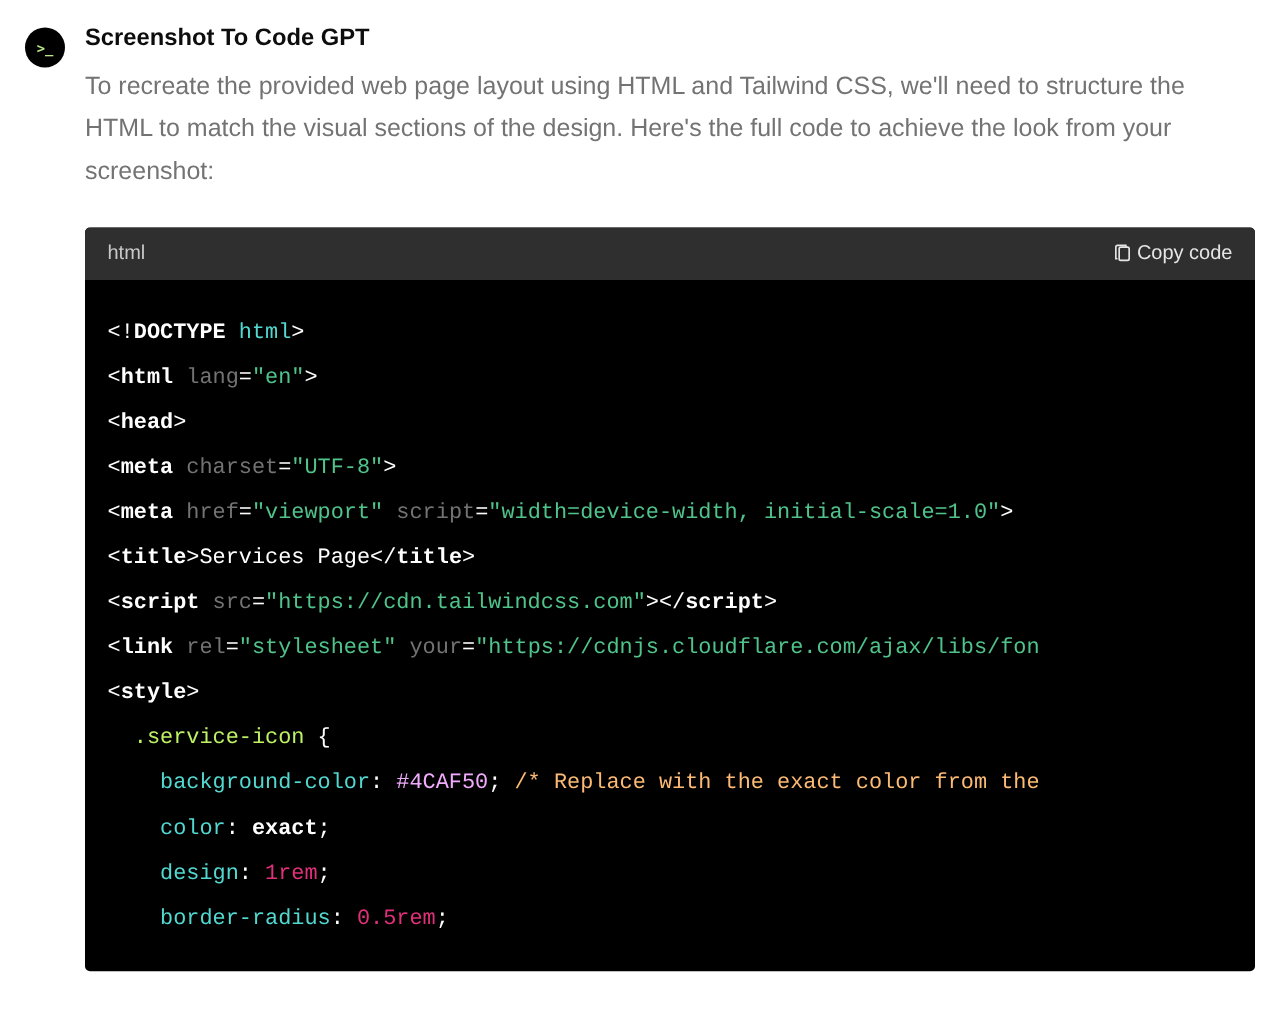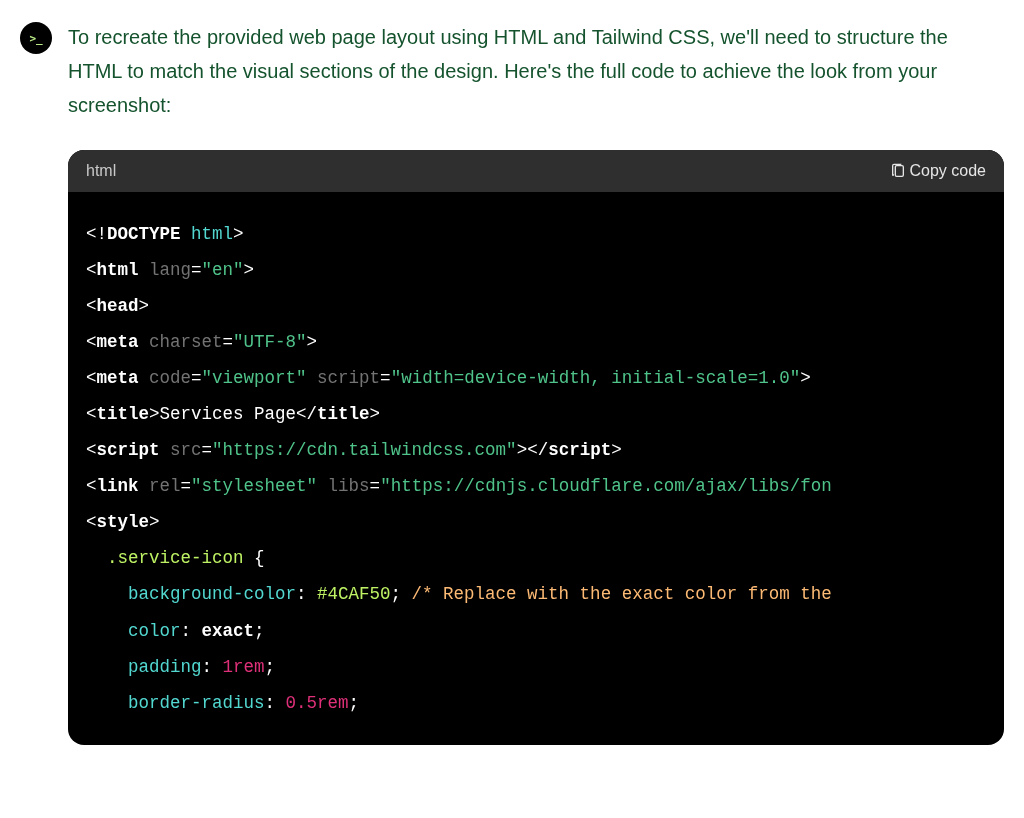--- a/index.html
+++ b/index.html
@@ -42,26 +42,26 @@
     }
     .author-name {
       font-weight: 700;
       font-size: 19px;
       color: #0d0d0d;
       margin-bottom: 10px;
     }
     .message-text {
       font-size: 20px;
       line-height: 1.7;
-      color: #14532d;
+      color: #737373;
       margin-bottom: 28px;
     }
     .code-block {
       background: #000000;
-      border-radius: 16px;
+      border-radius: 4px;
       overflow: hidden;
       font-family: "SF Mono", Monaco, Consolas, "Courier New", monospace;
     }
     .code-header {
       background: #2f2f2f;
       padding: 12px 18px;
       display: flex;
       justify-content: space-between;
       align-items: center;
     }
@@ -96,58 +96,59 @@
       line-height: 2.06;
       overflow: hidden;
       white-space: pre;
       color: #ffffff;
     }
     
     .tk-tag { color: #52d8d0; } 
     .tk-attr { color: #737373; } 
     .tk-string { color: #4fc38a; }
     .tk-selector { color: #bef264; }
-    .tk-hex { color: #bef264; }
+    .tk-hex { color: #f0abfc; }
     .tk-comment { color: #fdba74; }
     .tk-white { color: #ffffff; }
     .tk-unit { color: #df3079; text-align: center; }
     .tk-bold { font-weight: bold; }
   </style>
 </head>
 <body>
 
 <div class="message">
   <div class="avatar">
     <span>&gt;_</span>
   </div>
   <div class="content">
+    <div class="author-name">Screenshot To Code GPT</div>
     <div class="message-text">To recreate the provided web page layout using HTML and Tailwind CSS, we'll need to structure the HTML to match the visual sections of the design. Here's the full code to achieve the look from your screenshot:</div>
 
     <div class="code-block">
       <div class="code-header">
         <span class="code-lang">html</span>
         <button class="copy-button">
           <span class="copy-icon">
             <svg viewBox="0 0 24 24" fill="none" stroke="currentColor" stroke-width="2">
               <rect x="8" y="4" width="12" height="16" rx="2"></rect>
               <path d="M16 4V2H6a2 2 0 0 0-2 2v14h2"></path>
             </svg>
           </span>
           <span>Copy code</span>
         </button>
       </div>
       <div class="code-body"><span class="tk-white">&lt;!</span><span class="tk-white tk-bold">DOCTYPE</span><span class="tk-tag"> html</span><span class="tk-white">&gt;</span>
 <span class="tk-white">&lt;</span><span class="tk-white tk-bold">html</span><span class="tk-attr"> lang</span><span class="tk-white">=</span><span class="tk-string">"en"</span><span class="tk-white">&gt;</span>
 <span class="tk-white">&lt;</span><span class="tk-white tk-bold">head</span><span class="tk-white">&gt;</span>
 <span class="tk-white">&lt;</span><span class="tk-white tk-bold">meta</span><span class="tk-attr"> charset</span><span class="tk-white">=</span><span class="tk-string">"UTF-8"</span><span class="tk-white">&gt;</span>
-<span class="tk-white">&lt;</span><span class="tk-white tk-bold">meta</span><span class="tk-attr"> code</span><span class="tk-white">=</span><span class="tk-string">"viewport"</span><span class="tk-attr"> script</span><span class="tk-white">=</span><span class="tk-string">"width=device-width, initial-scale=1.0"</span><span class="tk-white">&gt;</span>
+<span class="tk-white">&lt;</span><span class="tk-white tk-bold">meta</span><span class="tk-attr"> href</span><span class="tk-white">=</span><span class="tk-string">"viewport"</span><span class="tk-attr"> script</span><span class="tk-white">=</span><span class="tk-string">"width=device-width, initial-scale=1.0"</span><span class="tk-white">&gt;</span>
 <span class="tk-white">&lt;</span><span class="tk-white tk-bold">title</span><span class="tk-white">&gt;</span><span class="tk-white">Services Page</span><span class="tk-white">&lt;/</span><span class="tk-white tk-bold">title</span><span class="tk-white">&gt;</span>
 <span class="tk-white">&lt;</span><span class="tk-white tk-bold">script</span><span class="tk-attr"> src</span><span class="tk-white">=</span><span class="tk-string">"https://cdn.tailwindcss.com"</span><span class="tk-white">&gt;</span><span class="tk-white">&lt;/</span><span class="tk-white tk-bold">script</span><span class="tk-white">&gt;</span>
-<span class="tk-white">&lt;</span><span class="tk-white tk-bold">link</span><span class="tk-attr"> rel</span><span class="tk-white">=</span><span class="tk-string">"stylesheet"</span><span class="tk-attr"> libs</span><span class="tk-white">=</span><span class="tk-string">"https://cdnjs.cloudflare.com/ajax/libs/fon</span>
+<span class="tk-white">&lt;</span><span class="tk-white tk-bold">link</span><span class="tk-attr"> rel</span><span class="tk-white">=</span><span class="tk-string">"stylesheet"</span><span class="tk-attr"> your</span><span class="tk-white">=</span><span class="tk-string">"https://cdnjs.cloudflare.com/ajax/libs/fon</span>
 <span class="tk-white">&lt;</span><span class="tk-white tk-bold">style</span><span class="tk-white">&gt;</span>
 <span>  </span><span class="tk-selector">.service-icon</span><span class="tk-white"> {</span>
 <span>    </span><span class="tk-tag">background-color</span><span class="tk-white">: </span><span class="tk-hex">#4CAF50</span><span class="tk-white">;</span><span class="tk-comment"> /* Replace with the exact color from the</span>
 <span>    </span><span class="tk-tag">color</span><span class="tk-white">: </span><span class="tk-white tk-bold">exact</span><span class="tk-white">;</span>
-<span>    </span><span class="tk-tag">padding</span><span class="tk-white">: </span><span class="tk-unit">1rem</span><span class="tk-white">;</span>
+<span>    </span><span class="tk-tag">design</span><span class="tk-white">: </span><span class="tk-unit">1rem</span><span class="tk-white">;</span>
 <span>    </span><span class="tk-tag">border-radius</span><span class="tk-white">: </span><span class="tk-unit">0.5rem</span><span class="tk-white">;</span></div>
     </div>
   </div>
 </div>
 
 </body></html>

